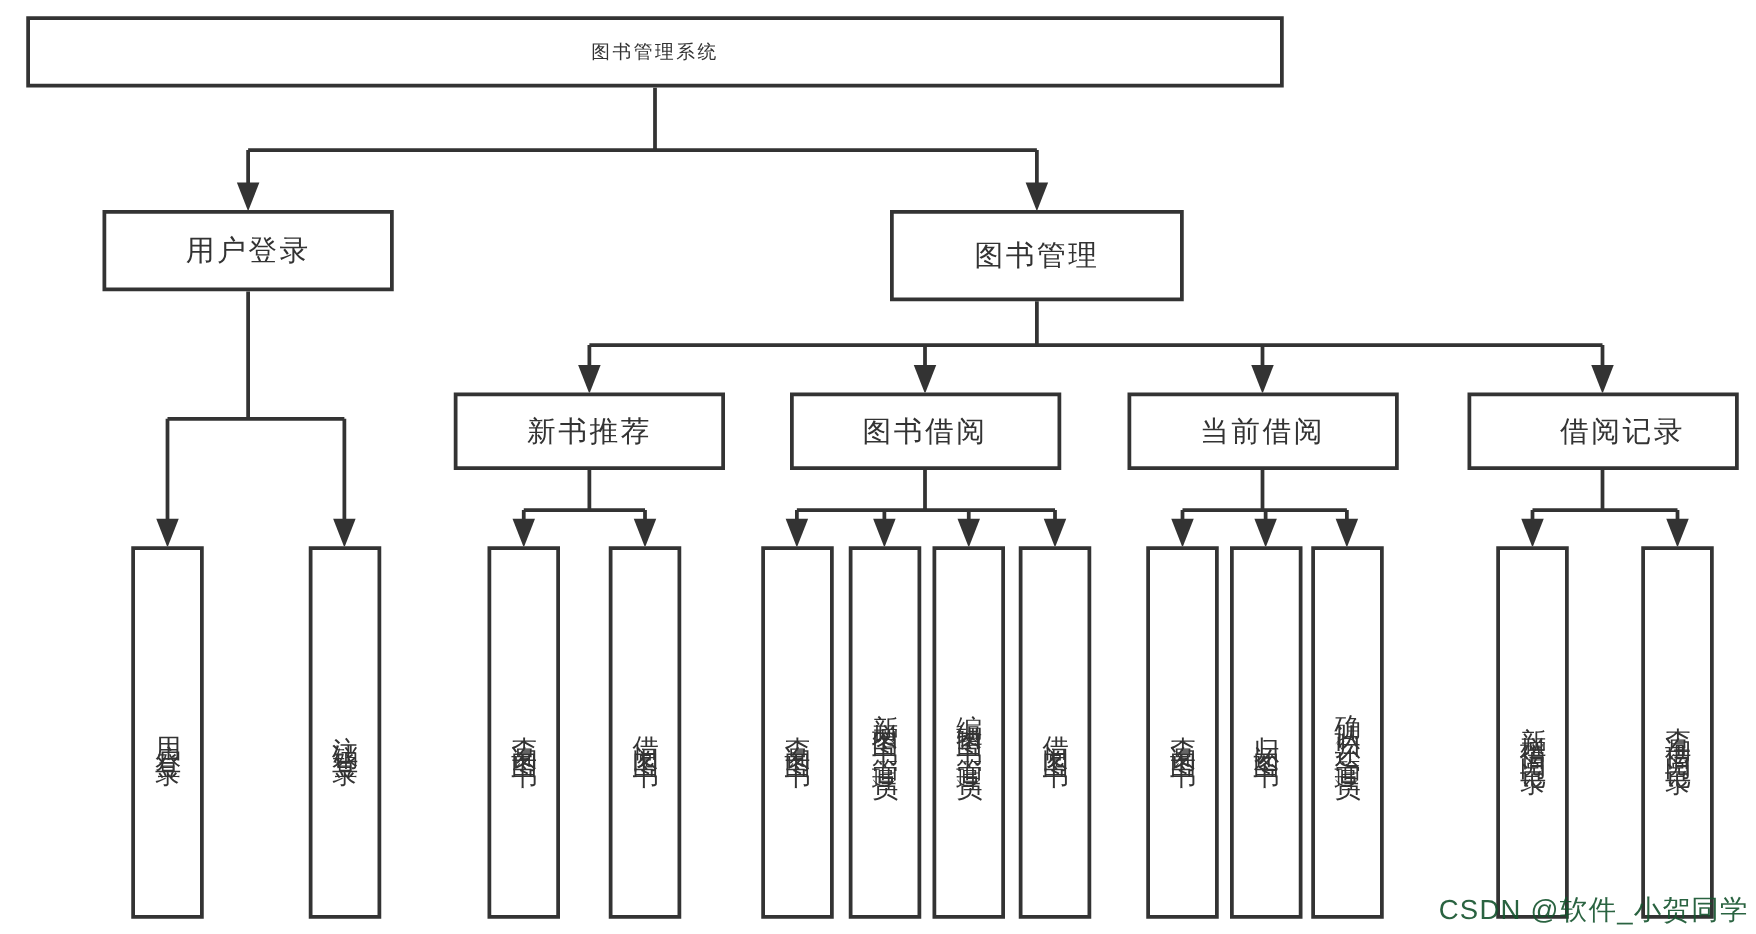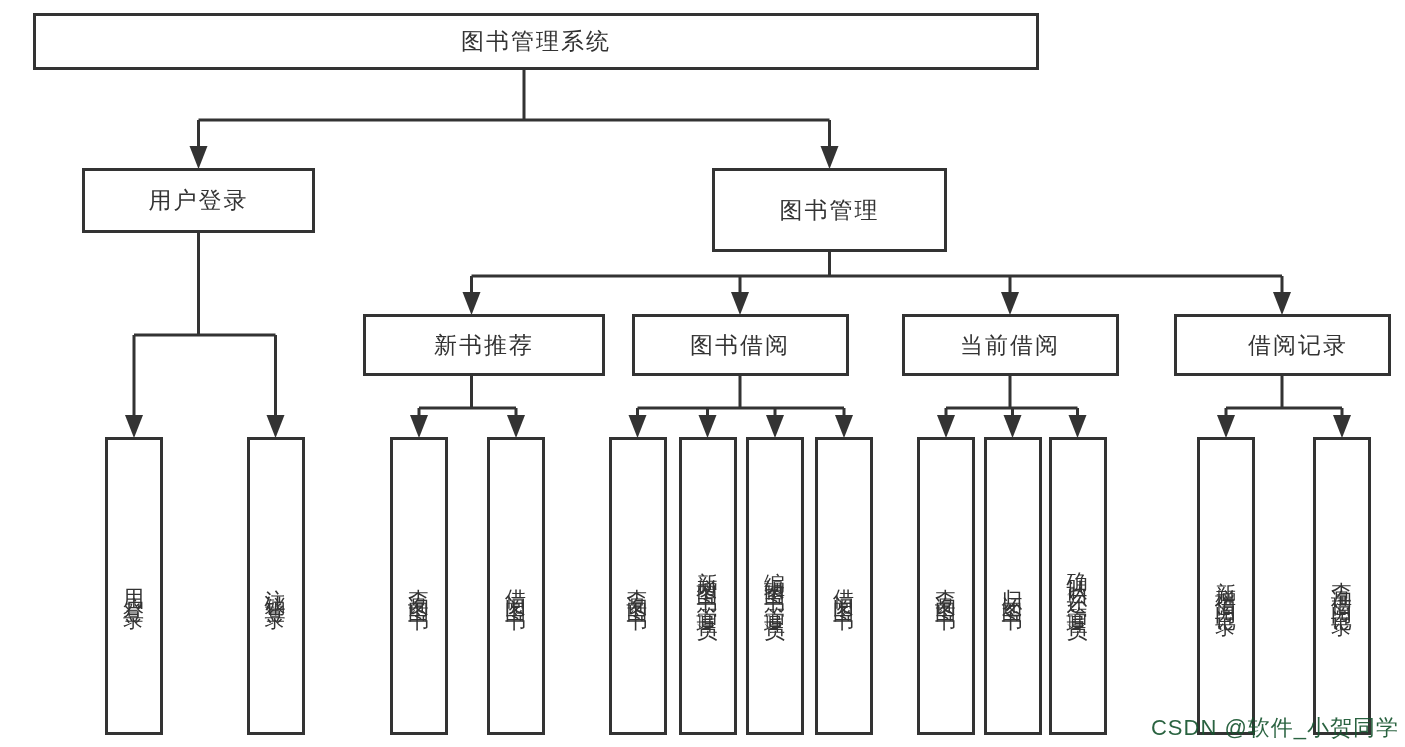--- a/index.html
+++ b/index.html
@@ -22,21 +22,21 @@
     position: absolute;
     border: 3px solid #333333;
     background: #ffffff;
     color: #333333;
     display: flex;
     align-items: center;
     justify-content: center;
     z-index: 2;
   }
   .node-h { font-size: 23px; letter-spacing: 2px; }
-  .node-root { font-size: 23px; letter-spacing: 2px; margin-left: 12px; }
+  .node-root { font-size: 15px; letter-spacing: 2px; }
   .leaf span {
     writing-mode: vertical-rl;
     text-orientation: mixed;
     font-size: 21px;
     letter-spacing: 7px;
     line-height: 1.1;
     color: #333333;
     white-space: nowrap;
   }
   .watermark {
@@ -98,25 +98,25 @@
     </g>
   </svg>
 
   <div class="node node-root" style="left:21px; top:13px; width:1006px; height:57px;">
     <span>图书管理系统</span>
   </div>
 
   <div class="node node-h" style="left:82px; top:168px; width:233px; height:65px;">
     <span>用户登录</span>
   </div>
-  <div class="node node-h" style="left:712px; top:168px; width:235px; height:84px;">
+  <div class="node node-h" style="left:712px; top:168px; width:235px; height:73px;">
     <span>图书管理</span>
   </div>
 
-  <div class="node node-h" style="left:363px; top:314px; width:242px; height:62px;">
+  <div class="node node-h" style="left:363px; top:314px; width:217px; height:62px;">
     <span>新书推荐</span>
   </div>
   <div class="node node-h" style="left:631.5px; top:314px; width:217px; height:62px;">
     <span>图书借阅</span>
   </div>
   <div class="node node-h" style="left:901.5px; top:314px; width:217px; height:62px;">
     <span>当前借阅</span>
   </div>
   <div class="node node-h" style="left:1173.5px; top:314px; width:217px; height:62px;padding-left:32px;">
     <span>借阅记录</span>

